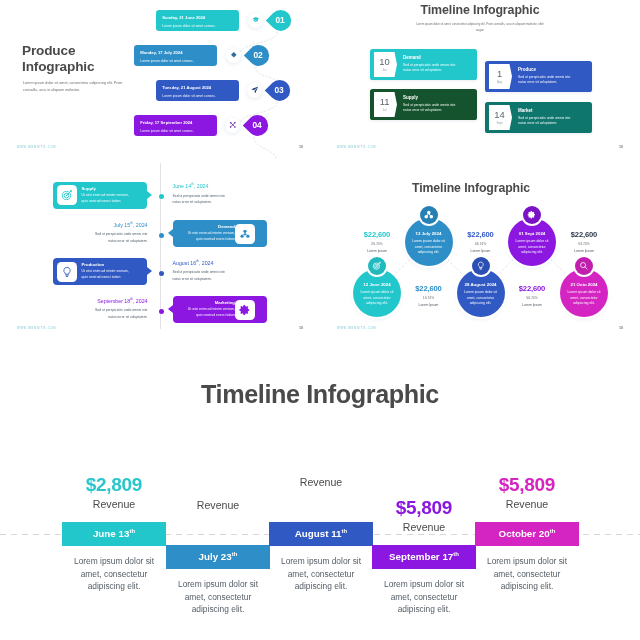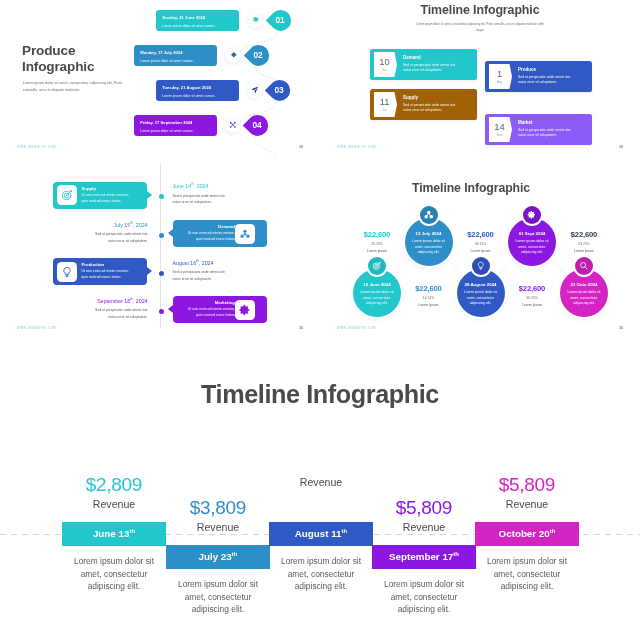--- a/index.html
+++ b/index.html
@@ -91,21 +91,21 @@
   .cdate{font-size:4.4px;font-weight:700;margin-top:4px;}
   .cbody{font-size:3.45px;line-height:5.6px;margin-top:3px;width:39px;opacity:.96;}
 
   
   .p5title{position:absolute;left:0;top:40px;width:640px;text-align:center;font-size:25.2px;
            font-weight:700;color:#4a4a4a;letter-spacing:-0.4px;}
   .p5axis{position:absolute;left:0;top:193.5px;width:640px;height:1.2px;
           background:repeating-linear-gradient(to right,#ded3d8 0 6px,transparent 6px 11px);}
   .rcol{position:absolute;width:104px;top:0;}
   .rev{position:absolute;width:104px;text-align:center;}
-  .ramt{font-size:19px;font-weight:400;letter-spacing:-0.3px;}
+  .ramt{font-size:19px;font-weight:700;letter-spacing:-0.3px;}
   .rlab{font-size:10.6px;color:#4a4a4a;margin-top:1.5px;}
   .rbar{position:absolute;width:104px;height:23.5px;display:flex;align-items:center;justify-content:center;
         color:#fff;font-size:9.8px;font-weight:700;}
   .rbar sup{font-size:6px;vertical-align:super;}
   .rtxt{position:absolute;left:8px;width:88px;text-align:center;font-size:8.4px;color:#555d66;line-height:12.6px;}
 </style>
 </head>
 <body>
 
 <div class="page">
@@ -191,21 +191,21 @@
       <div class="dtag">
         <div class="dnum">10</div>
         <div class="dmon">Jun</div>
       </div>
       <div class="dtxt">
         <div class="dh">Demand</div>
         <div class="dp">Sed ut perspiciatis unde omnis iste natus error sit voluptatem.</div>
       </div>
     </div>
 
-    <div class="dblock" style="left:50px;top:89px;background:#a16207">
+    <div class="dblock" style="left:50px;top:89px;background:#14532d">
       <div class="dtag">
         <div class="dnum">11</div>
         <div class="dmon">Jul</div>
       </div>
       <div class="dtxt">
         <div class="dh">Supply</div>
         <div class="dp">Sed ut perspiciatis unde omnis iste natus error sit voluptatem.</div>
       </div>
     </div>
 
@@ -213,21 +213,21 @@
       <div class="dtag">
         <div class="dnum">1</div>
         <div class="dmon">Aug</div>
       </div>
       <div class="dtxt">
         <div class="dh">Produce</div>
         <div class="dp">Sed ut perspiciatis unde omnis iste natus error sit voluptatem.</div>
       </div>
     </div>
 
-    <div class="dblock" style="left:165px;top:114px;background:#8b5cf6">
+    <div class="dblock" style="left:165px;top:102px;background:#0f766e">
       <div class="dtag">
         <div class="dnum">14</div>
         <div class="dmon">Sept</div>
       </div>
       <div class="dtxt">
         <div class="dh">Market</div>
         <div class="dp">Sed ut perspiciatis unde omnis iste natus error sit voluptatem.</div>
       </div>
     </div>
 
@@ -440,21 +440,20 @@
         <div class="rlab">Revenue</div>
       </div>
       <div class="rbar" style="top:182px;background:#22C7CC">
         <span>June 13<sup>th</sup></span>
       </div>
       <div class="rtxt" style="top:215px">Lorem ipsum dolor sit amet, consectetur adipiscing elit.</div>
     </div>
 
     <div class="rcol" style="left:166px">
       <div class="rev" style="top:157px">
-        <div class="ramt" style="color:#2E8FC8">$3,809</div>
         <div class="rlab">Revenue</div>
       </div>
       <div class="rbar" style="top:205px;background:#2E8FC8">
         <span>July 23<sup>th</sup></span>
       </div>
       <div class="rtxt" style="top:238px">Lorem ipsum dolor sit amet, consectetur adipiscing elit.</div>
     </div>
 
     <div class="rcol" style="left:269px">
       <div class="rev" style="top:134px">

